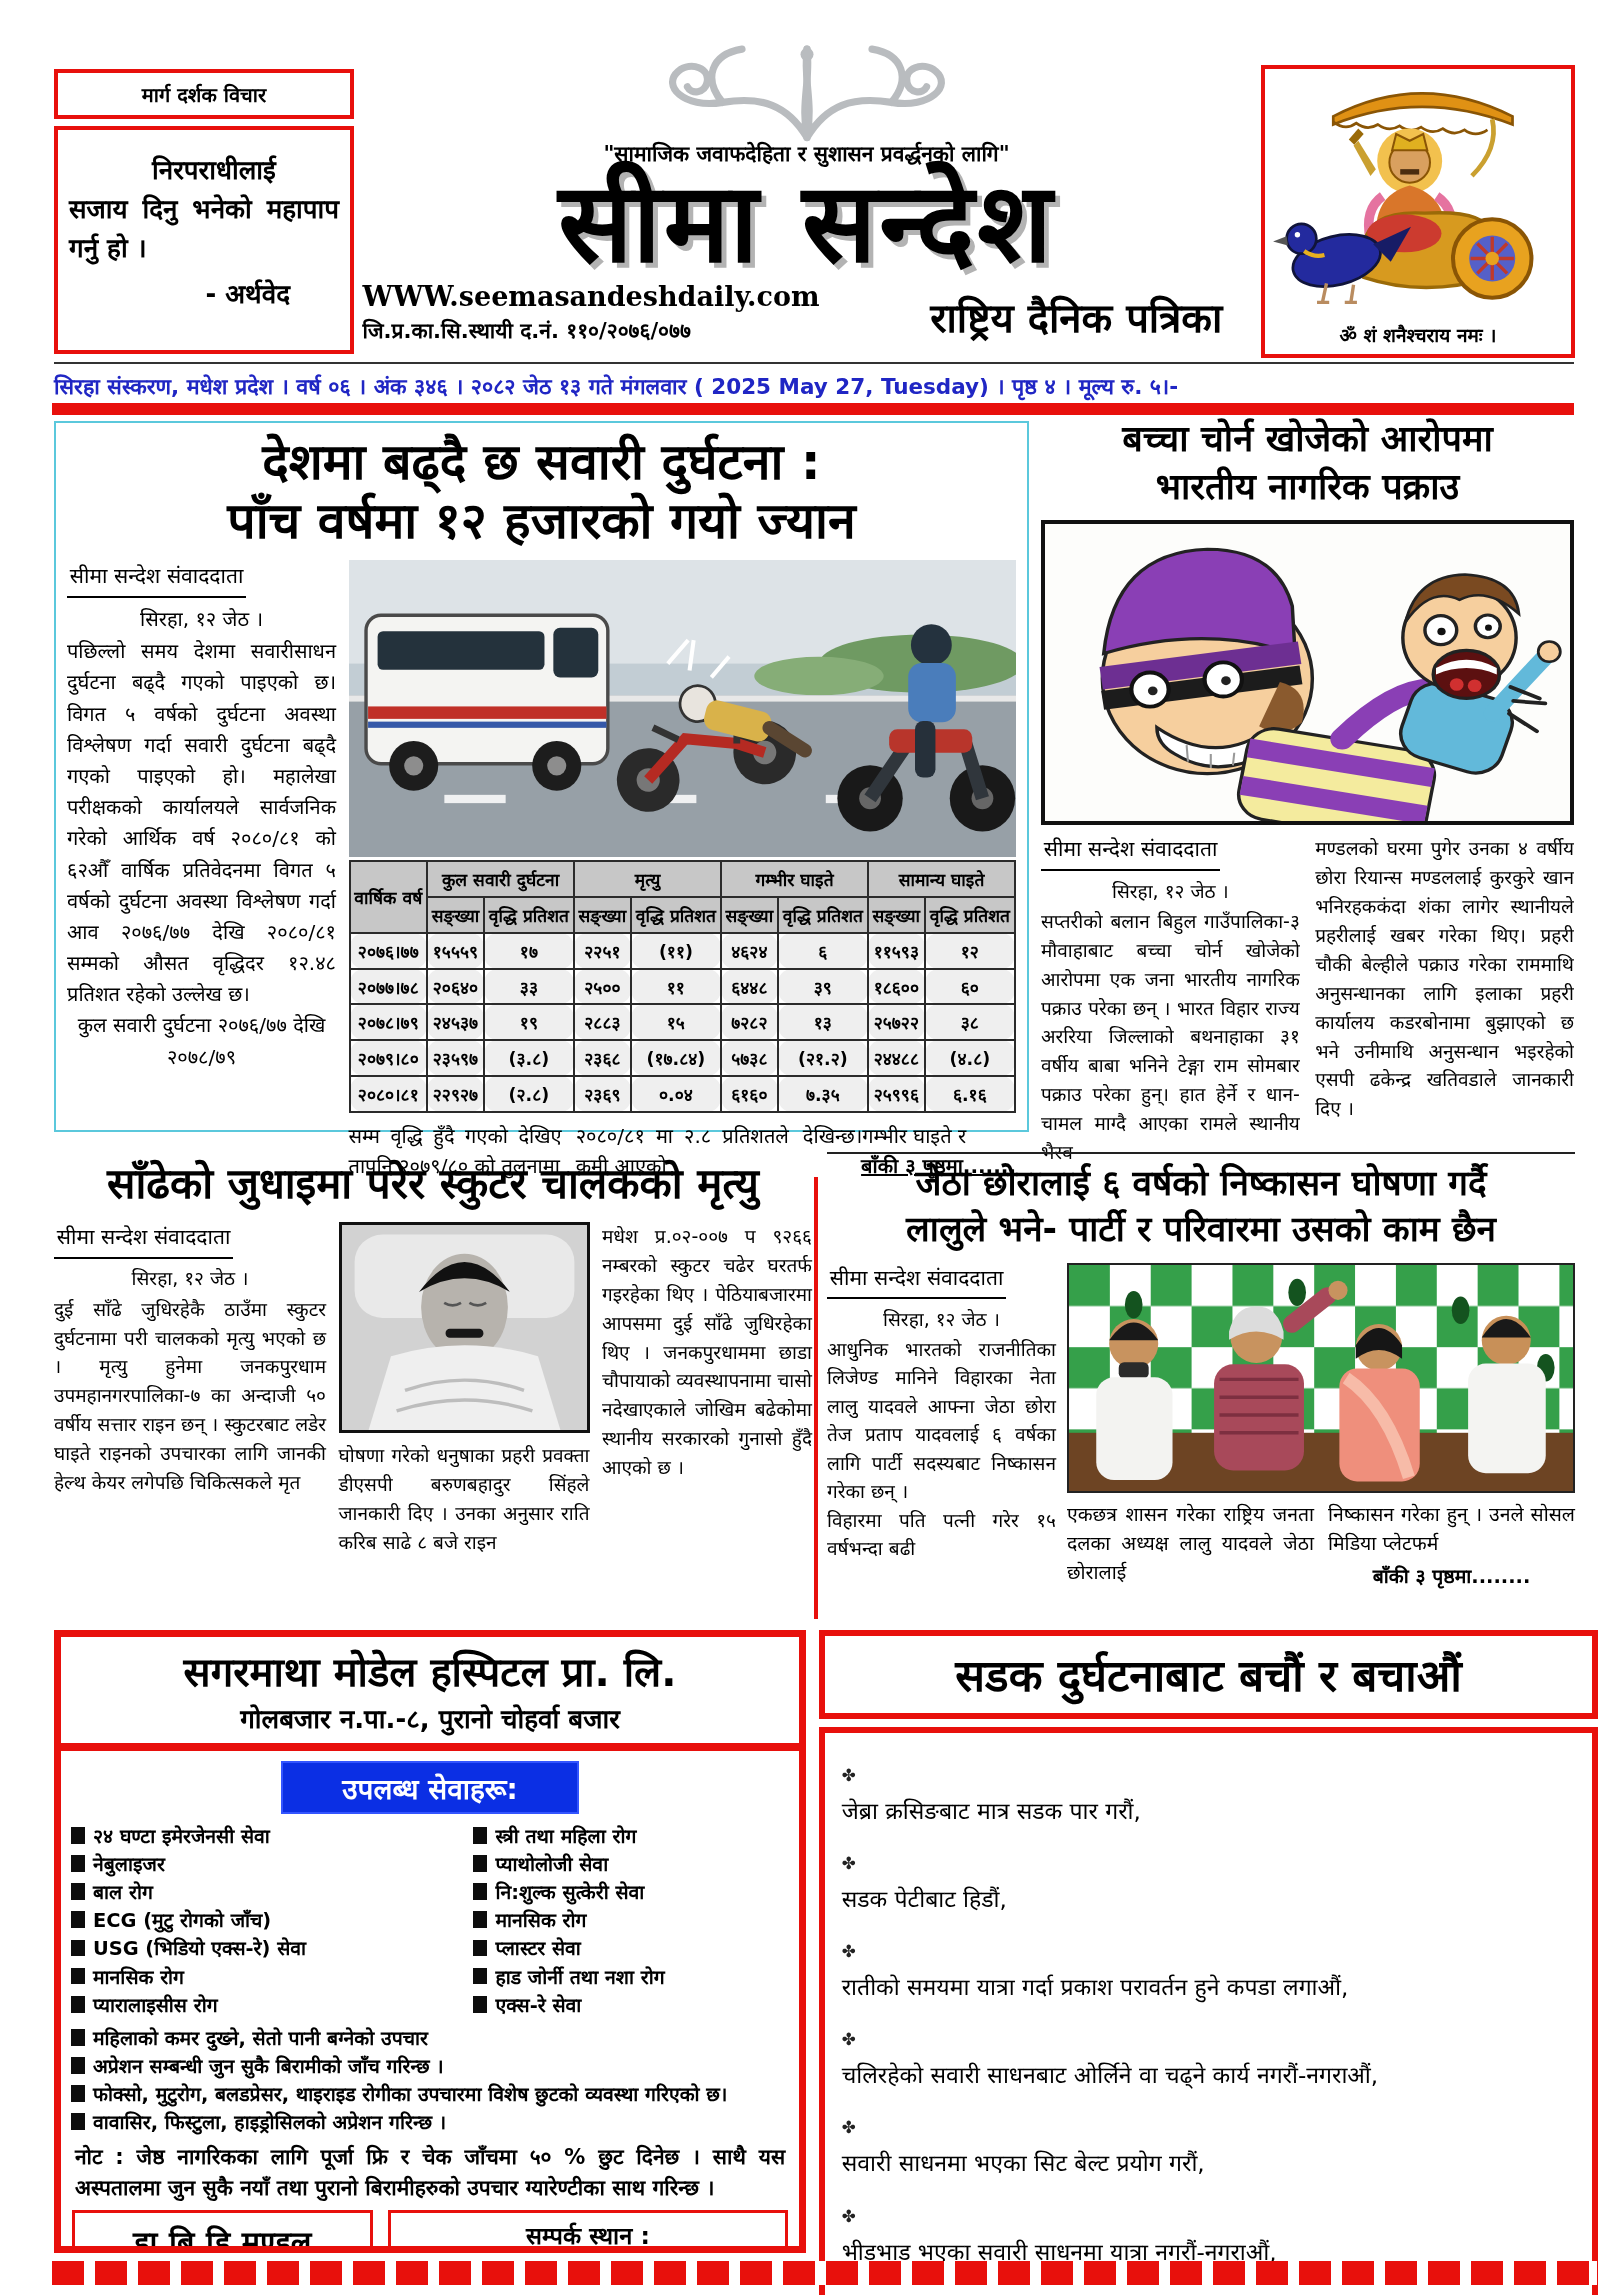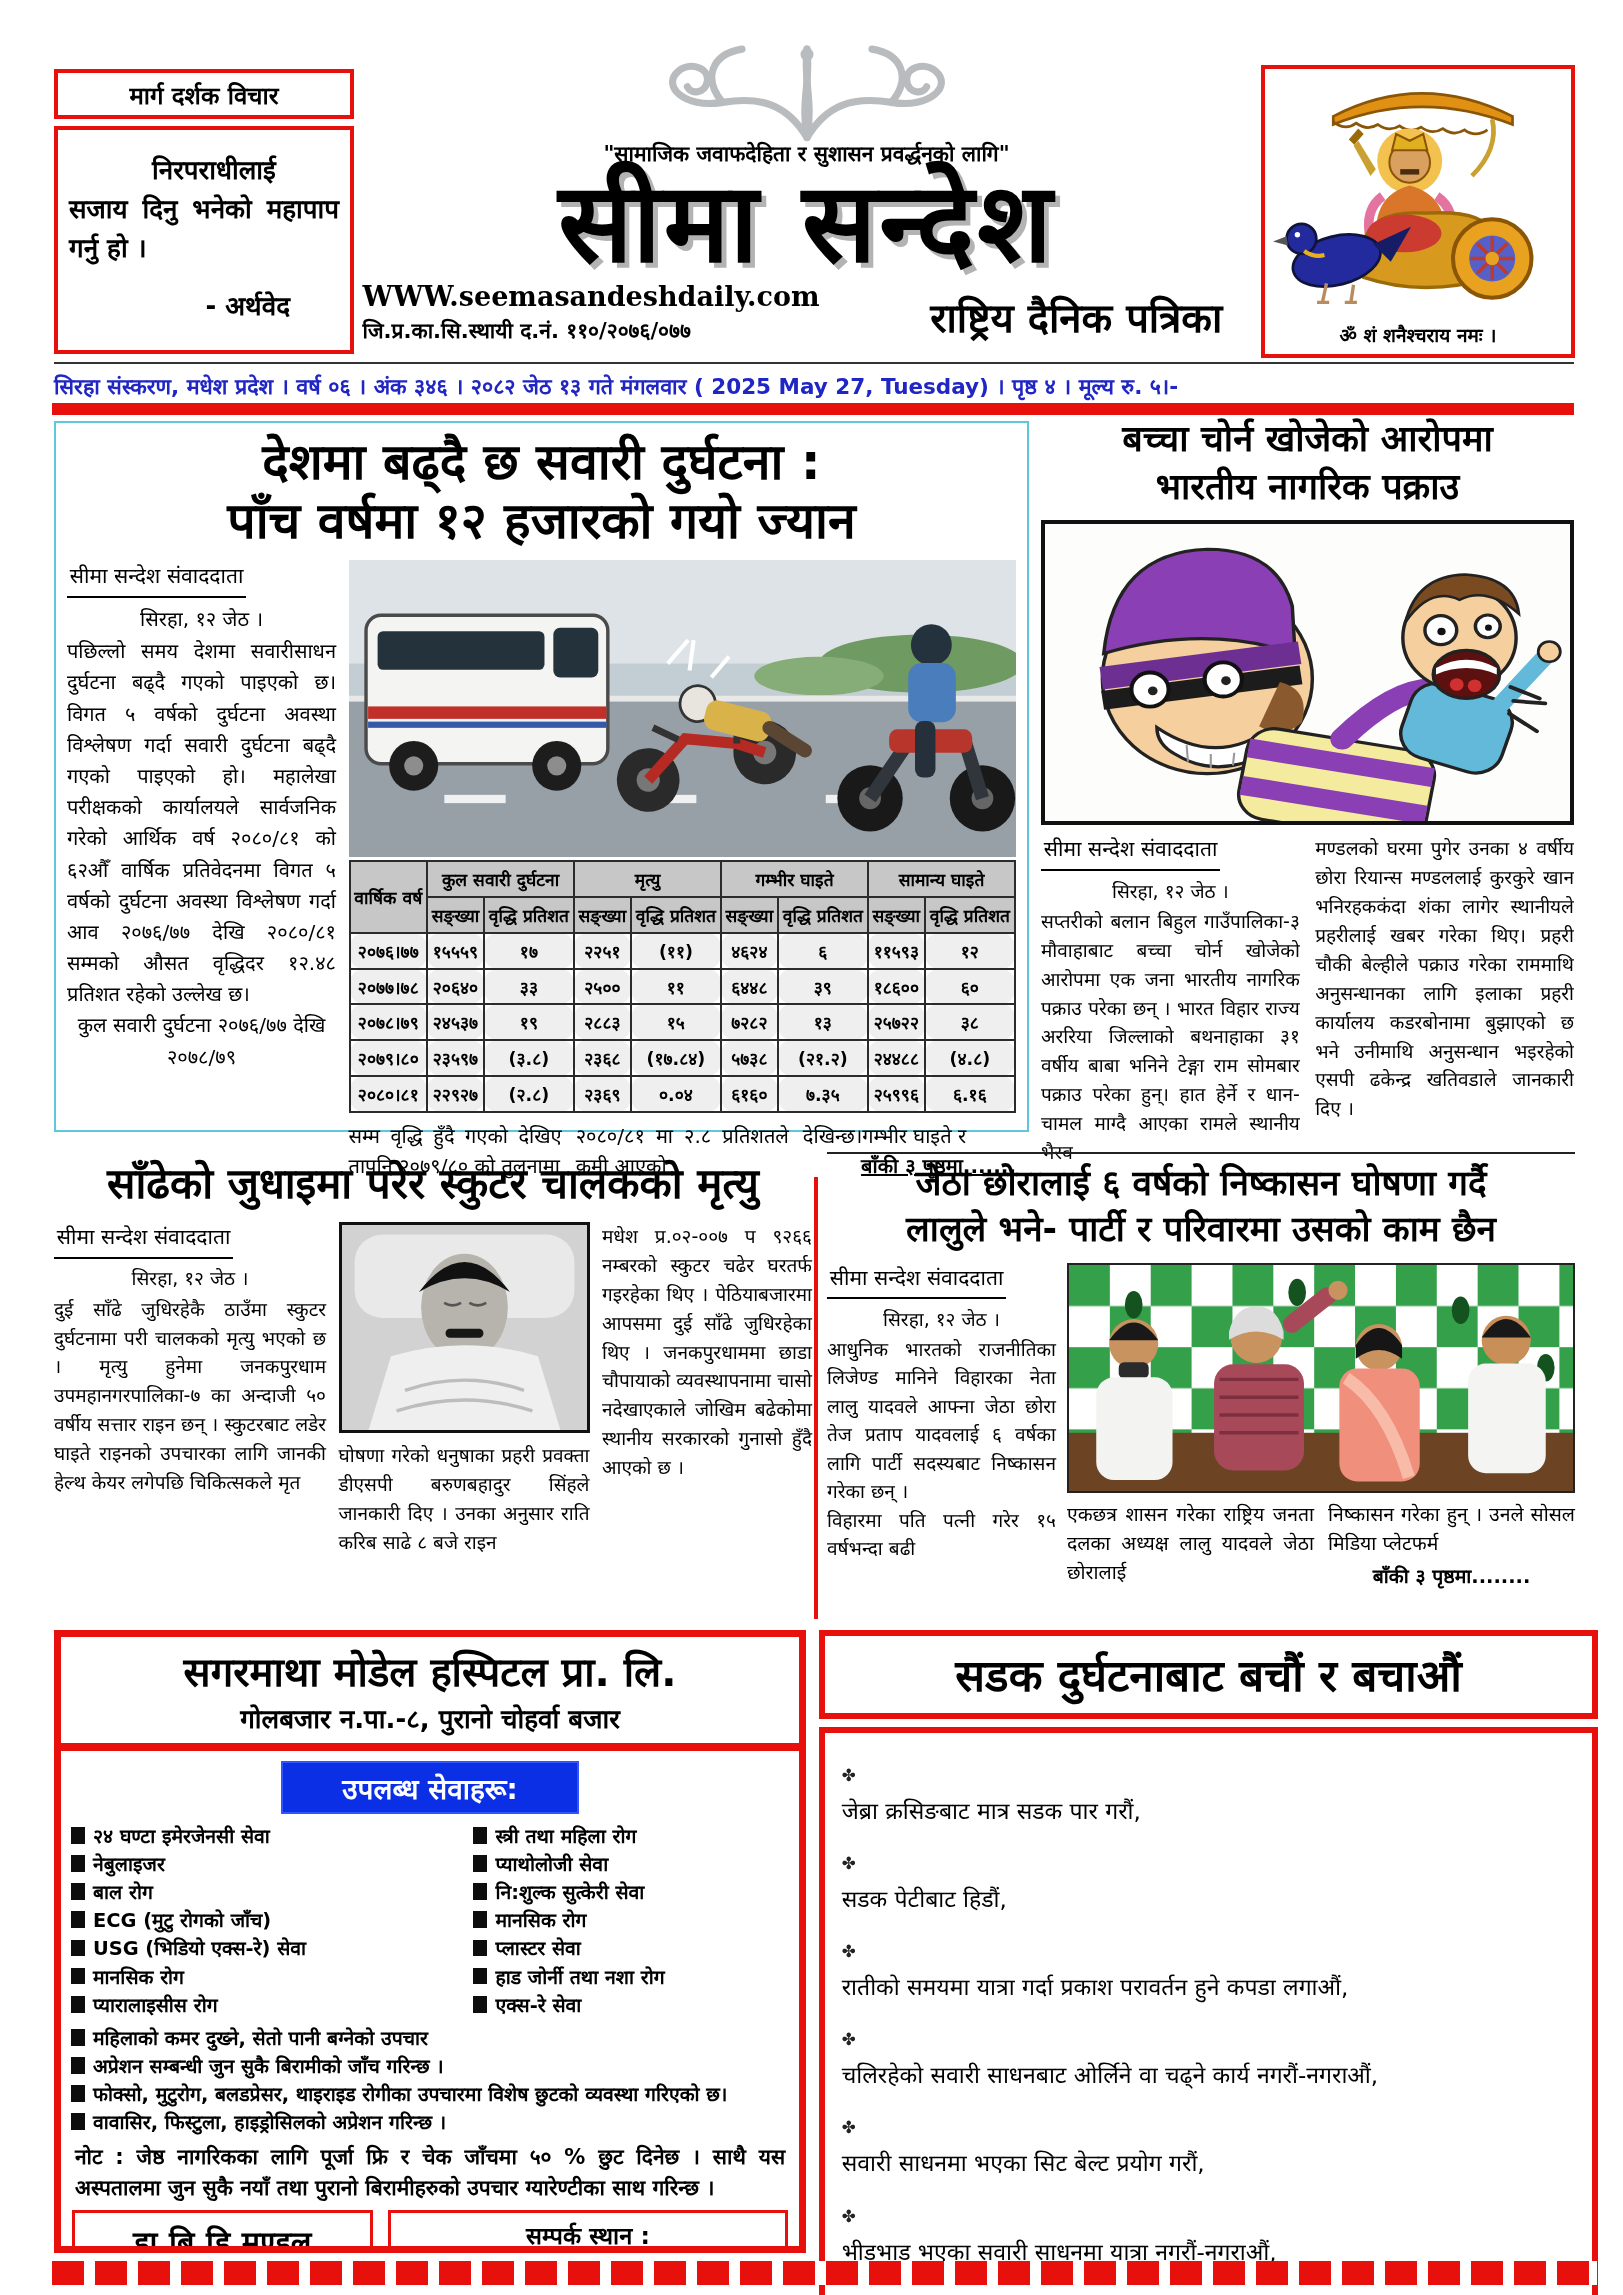--- a/index.html
+++ b/index.html
@@ -4,25 +4,25 @@
 <style>
   * { box-sizing: border-box; margin: 0; padding: 0; }
   html,body { background:#e9e9e9; }
   body { font-family: "DejaVu Sans", "Liberation Sans", sans-serif; color:#000; }
   .page { position:relative; width:1624px; height:2295px; background:#fff; margin:0 auto; overflow:hidden; }
   .abs { position:absolute; }
 
   
   .guide { left:54px; top:69px; width:300px; height:285px; display:flex; flex-direction:column; }
   .guide-title { border:4.2px solid #e8100c; height:50px; display:flex; align-items:center; justify-content:center;
-    font-size:24px; font-weight:bold; margin-bottom:7px; }
+    font-size:20px; font-weight:bold; margin-bottom:7px; }
   .guide-quote { border:4.2px solid #e8100c; flex:1; padding:21px 11px 7px; font-size:26px; font-weight:bold;
     line-height:1.5; text-align:justify; }
   .guide-quote .q { text-indent:83px; }
-  .guide-quote .qa { text-align:right; padding-right:49px; margin-top:19px; }
+  .guide-quote .qa { text-align:right; padding-right:49px; margin-top:7px; }
 
   .masthead { left:357px; top:40px; width:899px; height:315px; text-align:center; }
   .flourish { position:absolute; left:50%; transform:translateX(-50%); top:0; width:611px; height:104px; }
   .tagline { padding-top:99px; font-size:21px; font-weight:bold; }
   .mast-title { font-size:110px; font-weight:bold; line-height:1.02; letter-spacing:2.8px;
     text-shadow:4.9px 4.9px 0 #b3b3b3; font-family:"DejaVu Serif","Liberation Serif",serif; }
   .mast-bottom { display:flex; justify-content:space-between; align-items:flex-end; margin-top:1.4px; padding:0 5.6px; }
   .mast-left { text-align:left; }
   .site { font-size:27px; font-weight:bold; font-family:"DejaVu Serif","Liberation Serif",serif; }
   .reg { font-size:21px; font-weight:bold; margin-top:4.2px; }

